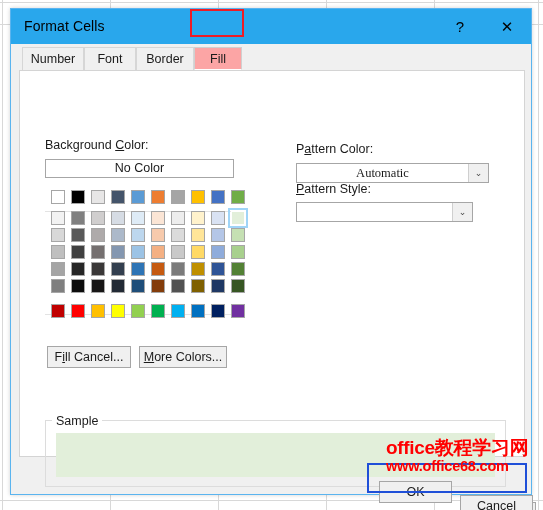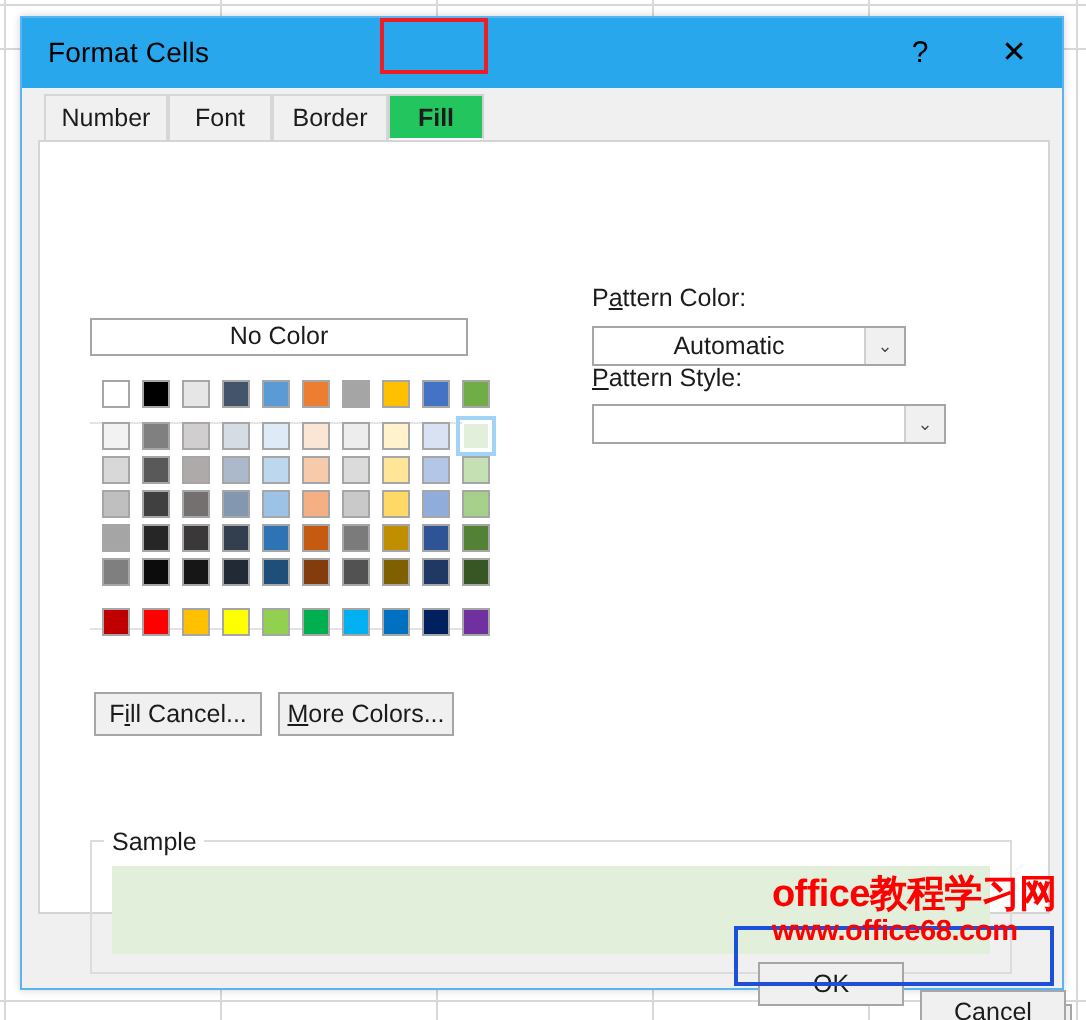--- a/index.html
+++ b/index.html
@@ -94,25 +94,24 @@
     font-size: 12.5px;
     color: #1b1b1b;
     text-align: center;
     background: #f0f0f0;
     border: 1px solid #d6d6d6;
     border-bottom: none;
     box-sizing: border-box;
     cursor: default;
   }
   .tab.selected {
-    background: #22c55e;
+    background: #fca5a5;
     border: 1px solid #d0d0d0;
     border-bottom: 1px solid #ffffff;
     z-index: 3;
-    font-weight: bold;
   }
   #tab-number { left: 11px;  width: 62px; }
   #tab-font   { left: 73px;  width: 52px; }
   #tab-border { left: 125px; width: 58px; }
   #tab-fill   { left: 183px; width: 48px; }
 
   
   #fill-highlight {
     position: absolute;
     left: 179px;
@@ -237,21 +236,21 @@
     position: absolute;
     right: 0; top: 0;
     width: 19px; height: 18px;
     background: #f0f0f0;
     border-left: 1px solid #cfcfcf;
     color: #4a4a4a;
     font-size: 9px;
     line-height: 18px;
     text-align: center;
   }
-  #pattern-color-combo { left: 276px; top: 92px; width: 157px; }
+  #pattern-color-combo { left: 276px; top: 92px; width: 193px; font-family: Liberation Serif, serif; }
   #pattern-style-combo { left: 276px; top: 131px; width: 177px; }
 
   
   #sample-group {
     position: absolute;
     left: 25px;
     top: 349px;
     width: 461px;
     height: 67px;
     border: 1px solid #dcdcdc;
@@ -371,20 +370,21 @@
   <div id="tabstrip">
     <div class="tab" id="tab-number">Number</div>
     <div class="tab" id="tab-font">Font</div>
     <div class="tab" id="tab-border">Border</div>
     <div class="tab selected" id="tab-fill">Fill</div>
   </div>
   <div id="fill-highlight"></div>
 
   <div id="content-pane">
 
+    <div class="field-label" style="left:25px; top:67px;"><span>Background </span><u>C</u><span>olor:</span></div>
 
     <div id="nocolor-btn">No Color</div>
 
     <div class="pal-sep" style="top:140px;"></div>
     <div class="pal-sep" style="top:243px;"></div>
 
     <div id="palette">
       <div class="swatch-row theme-gap" id="row-theme"><span class="swatch" style="background: rgb(255, 255, 255);"></span><span class="swatch" style="background: rgb(0, 0, 0);"></span><span class="swatch" style="background: rgb(231, 230, 230);"></span><span class="swatch" style="background: rgb(68, 84, 106);"></span><span class="swatch" style="background: rgb(91, 155, 213);"></span><span class="swatch" style="background: rgb(237, 125, 49);"></span><span class="swatch" style="background: rgb(165, 165, 165);"></span><span class="swatch" style="background: rgb(255, 192, 0);"></span><span class="swatch" style="background: rgb(68, 114, 196);"></span><span class="swatch" style="background: rgb(112, 173, 71);"></span></div>
       <div class="swatch-row" id="row-tint-0"><span class="swatch" style="background: rgb(242, 242, 242);"></span><span class="swatch" style="background: rgb(128, 128, 128);"></span><span class="swatch" style="background: rgb(208, 206, 206);"></span><span class="swatch" style="background: rgb(214, 220, 228);"></span><span class="swatch" style="background: rgb(222, 235, 246);"></span><span class="swatch" style="background: rgb(251, 229, 213);"></span><span class="swatch" style="background: rgb(237, 237, 237);"></span><span class="swatch" style="background: rgb(255, 242, 204);"></span><span class="swatch" style="background: rgb(217, 226, 243);"></span><span class="swatch sel" style="background: rgb(226, 239, 218);"></span></div>
       <div class="swatch-row" id="row-tint-1"><span class="swatch" style="background: rgb(216, 216, 216);"></span><span class="swatch" style="background: rgb(89, 89, 89);"></span><span class="swatch" style="background: rgb(174, 170, 170);"></span><span class="swatch" style="background: rgb(172, 185, 202);"></span><span class="swatch" style="background: rgb(189, 215, 238);"></span><span class="swatch" style="background: rgb(247, 202, 172);"></span><span class="swatch" style="background: rgb(219, 219, 219);"></span><span class="swatch" style="background: rgb(255, 229, 152);"></span><span class="swatch" style="background: rgb(180, 198, 231);"></span><span class="swatch" style="background: rgb(197, 224, 179);"></span></div>

